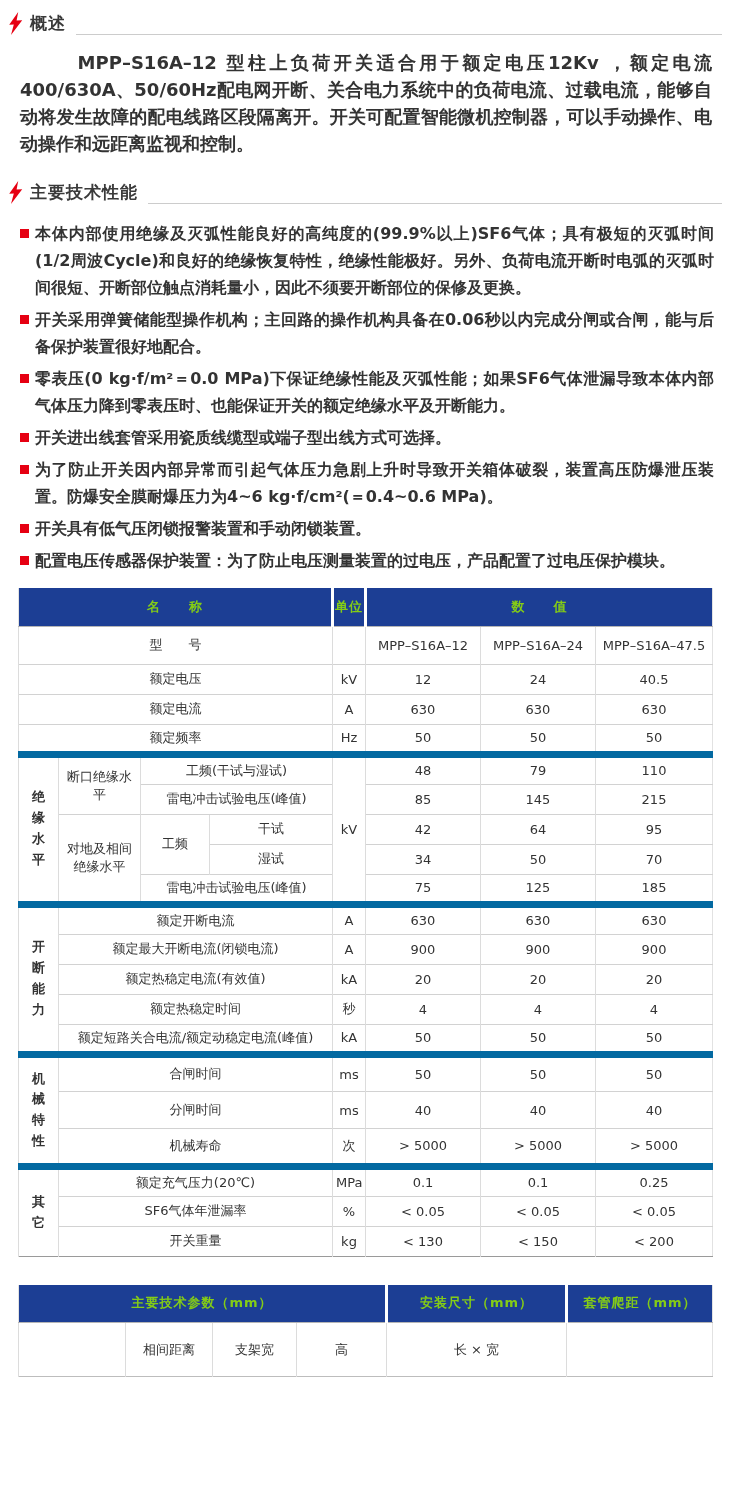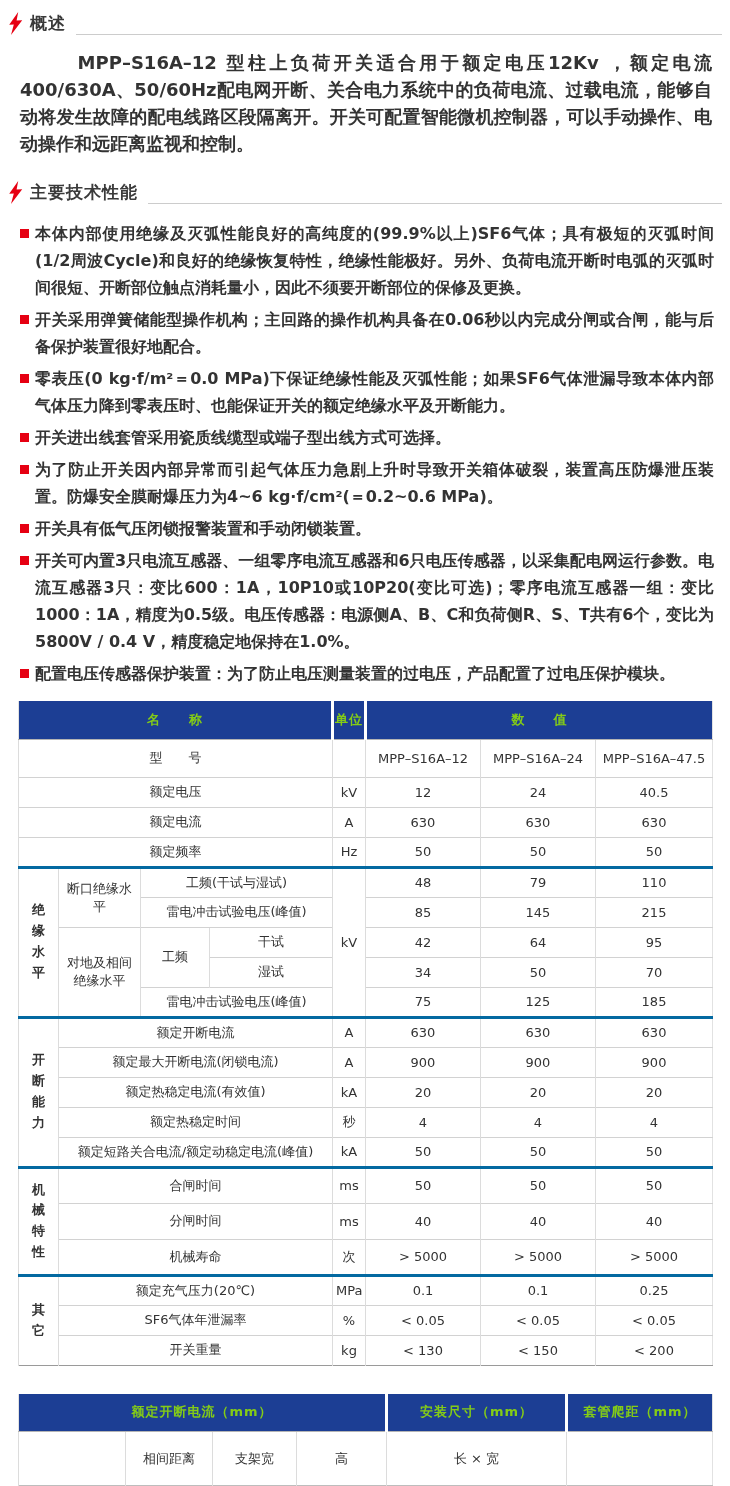--- a/index.html
+++ b/index.html
@@ -43,21 +43,21 @@
     border-right:3px solid #ffffff; letter-spacing:1px;
   }
   th.blue:last-child { border-right:none; }
 
   
   .main td {
     height:30px; padding:2px 3px;
     border-top:1px solid #d2d2d2; border-left:1px solid #dcdcdc;
   }
   .main { border-left:1px solid #e2e2e2; border-right:1px solid #e2e2e2; border-bottom:1px solid #9a9a9a; }
-  .main tr.gb td { border-top:3px solid #0369a1; }
+  .main tr.gb td { border-top:7px solid #0369a1; }
   .main tr.first td { border-top:1px solid #b5b5b5; height:38px; }
   .main td.vlabel { padding:11px;font-weight:bold; }
   .main td.vlabel .vtxt { width:15px; margin:0 auto; word-break:break-all; line-height:1.6; }
 
   
   .dims { margin-top:28px; border-left:1px solid #e2e2e2; border-right:1px solid #e2e2e2; border-bottom:1px solid #bdbdbd; }
   .dims td {
     padding:2px 3px;
     border-top:1px solid #cfcfcf; border-left:1px solid #dcdcdc;
   }
@@ -82,23 +82,22 @@
         <path d="M10.2 0 L1.2 12.8 L5.8 12.6 L3.0 23 L14.2 8.2 L8.6 8.4 Z" fill="#e60012"></path>
       </svg>
     <span class="sec-title">主要技术性能</span>
     <span class="sec-rule"></span>
   </div>
   <ul class="bullets">
     <li>本体内部使用绝缘及灭弧性能良好的高纯度的(99.9%以上)SF6气体；具有极短的灭弧时间(1/2周波Cycle)和良好的绝缘恢复特性，绝缘性能极好。另外、负荷电流开断时电弧的灭弧时间很短、开断部位触点消耗量小，因此不须要开断部位的保修及更换。</li>
     <li>开关采用弹簧储能型操作机构；主回路的操作机构具备在0.06秒以内完成分闸或合闸，能与后备保护装置很好地配合。</li>
     <li>零表压(0 kg·f/m²＝0.0 MPa)下保证绝缘性能及灭弧性能；如果SF6气体泄漏导致本体内部气体压力降到零表压时、也能保证开关的额定绝缘水平及开断能力。</li>
     <li>开关进出线套管采用瓷质线缆型或端子型出线方式可选择。</li>
-    <li>为了防止开关因内部异常而引起气体压力急剧上升时导致开关箱体破裂，装置高压防爆泄压装置。防爆安全膜耐爆压力为4~6 kg·f/cm²(＝0.2~0.6 MPa)。</li>
+    <li>为了防止开关因内部异常而引起气体压力急剧上升时导致开关箱体破裂，装置高压防爆泄压装置。防爆安全膜耐爆压力为4~6 kg·f/cm²(＝0.4~0.6 MPa)。</li>
     <li>开关具有低气压闭锁报警装置和手动闭锁装置。</li>
-    <li>开关可内置3只电流互感器、一组零序电流互感器和6只电压传感器，以采集配电网运行参数。电流互感器3只：变比600：1A，10P10或10P20(变比可选)；零序电流互感器一组：变比1000：1A，精度为0.5级。电压传感器：电源侧A、B、C和负荷侧R、S、T共有6个，变比为5800V / 0.4 V，精度稳定地保持在1.0%。</li>
     <li>配置电压传感器保护装置：为了防止电压测量装置的过电压，产品配置了过电压保护模块。</li>
   </ul>
 
 
   <table class="main">
     <colgroup>
       <col style="width:40px">
         <col style="width:82px">
         <col style="width:69px">
         <col style="width:123px">
@@ -271,21 +270,21 @@
     <colgroup>
       <col style="width:107px">
         <col style="width:87px">
         <col style="width:84px">
       <col style="width:90px">
         <col style="width:180px">
         <col style="width:146px">
     </colgroup>
     <tbody>
         <tr>
-      <th class="blue" colspan="4">额定开断电流（mm）</th>
+      <th class="blue" colspan="4">主要技术参数（mm）</th>
       <th class="blue">安装尺寸（mm）</th>
       <th class="blue">套管爬距（mm）</th>
     </tr>
     <tr class="sub">
       <td></td>
       <td>相间距离</td>
       <td>支架宽</td>
       <td>高</td>
       <td>长 × 宽</td>
       <td></td>

